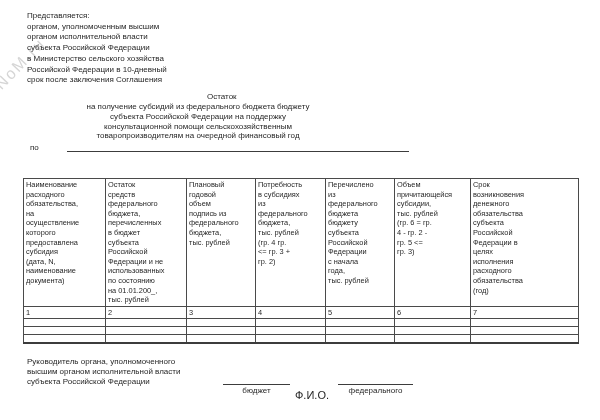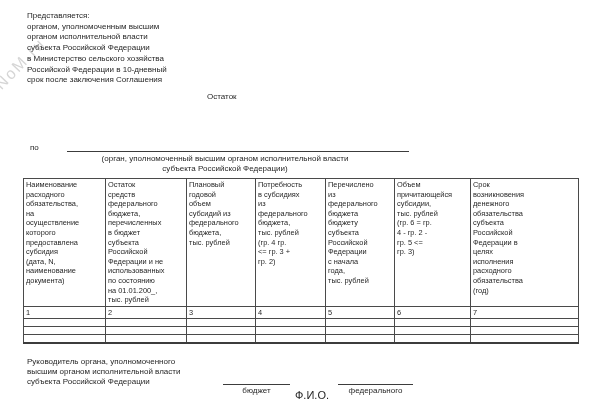--- a/index.html
+++ b/index.html
@@ -83,25 +83,27 @@
 
   <div class="top-note mono preline">Представляется:
 органом, уполномоченным высшим
 органом исполнительной власти
 субъекта Российской Федерации
 в Министерство сельского хозяйства
 Российской Федерации в 10-дневный
 срок после заключения Соглашения</div>
 
   <div class="title-head mono">Остаток</div>
+  <div class="title-lines mono preline">на получение субсидий из федерального бюджета бюджету
+субъекта Российской Федерации на поддержку
+консультационной помощи сельскохозяйственным
+товаропроизводителям на очередной финансовый год</div>
 
   <div class="po-label mono">по</div>
   <div class="po-underline"></div>
-  <div class="po-caption mono preline">(орган, уполномоченный высшим органом исполнительной власти
-субъекта Российской Федерации)</div>
 
   <table class="doc-table">
     <colgroup>
       <col style="width:82px">
         <col style="width:81px">
         <col style="width:69px">
       <col style="width:70px">
         <col style="width:69px">
         <col style="width:76px">
       <col style="width:108px">
@@ -128,21 +130,21 @@
 субъекта
 Российской
 Федерации и не
 использованных
 по состоянию
 на 01.01.200_,
 тыс. рублей</td>
         <td>Плановый
 годовой
 объем
-субсидий из
+подпись из
 федерального
 бюджета,
 тыс. рублей</td>
         <td>Потребность
 в субсидиях
 из
 федерального
 бюджета,
 тыс. рублей
 (гр. 4 гр.

